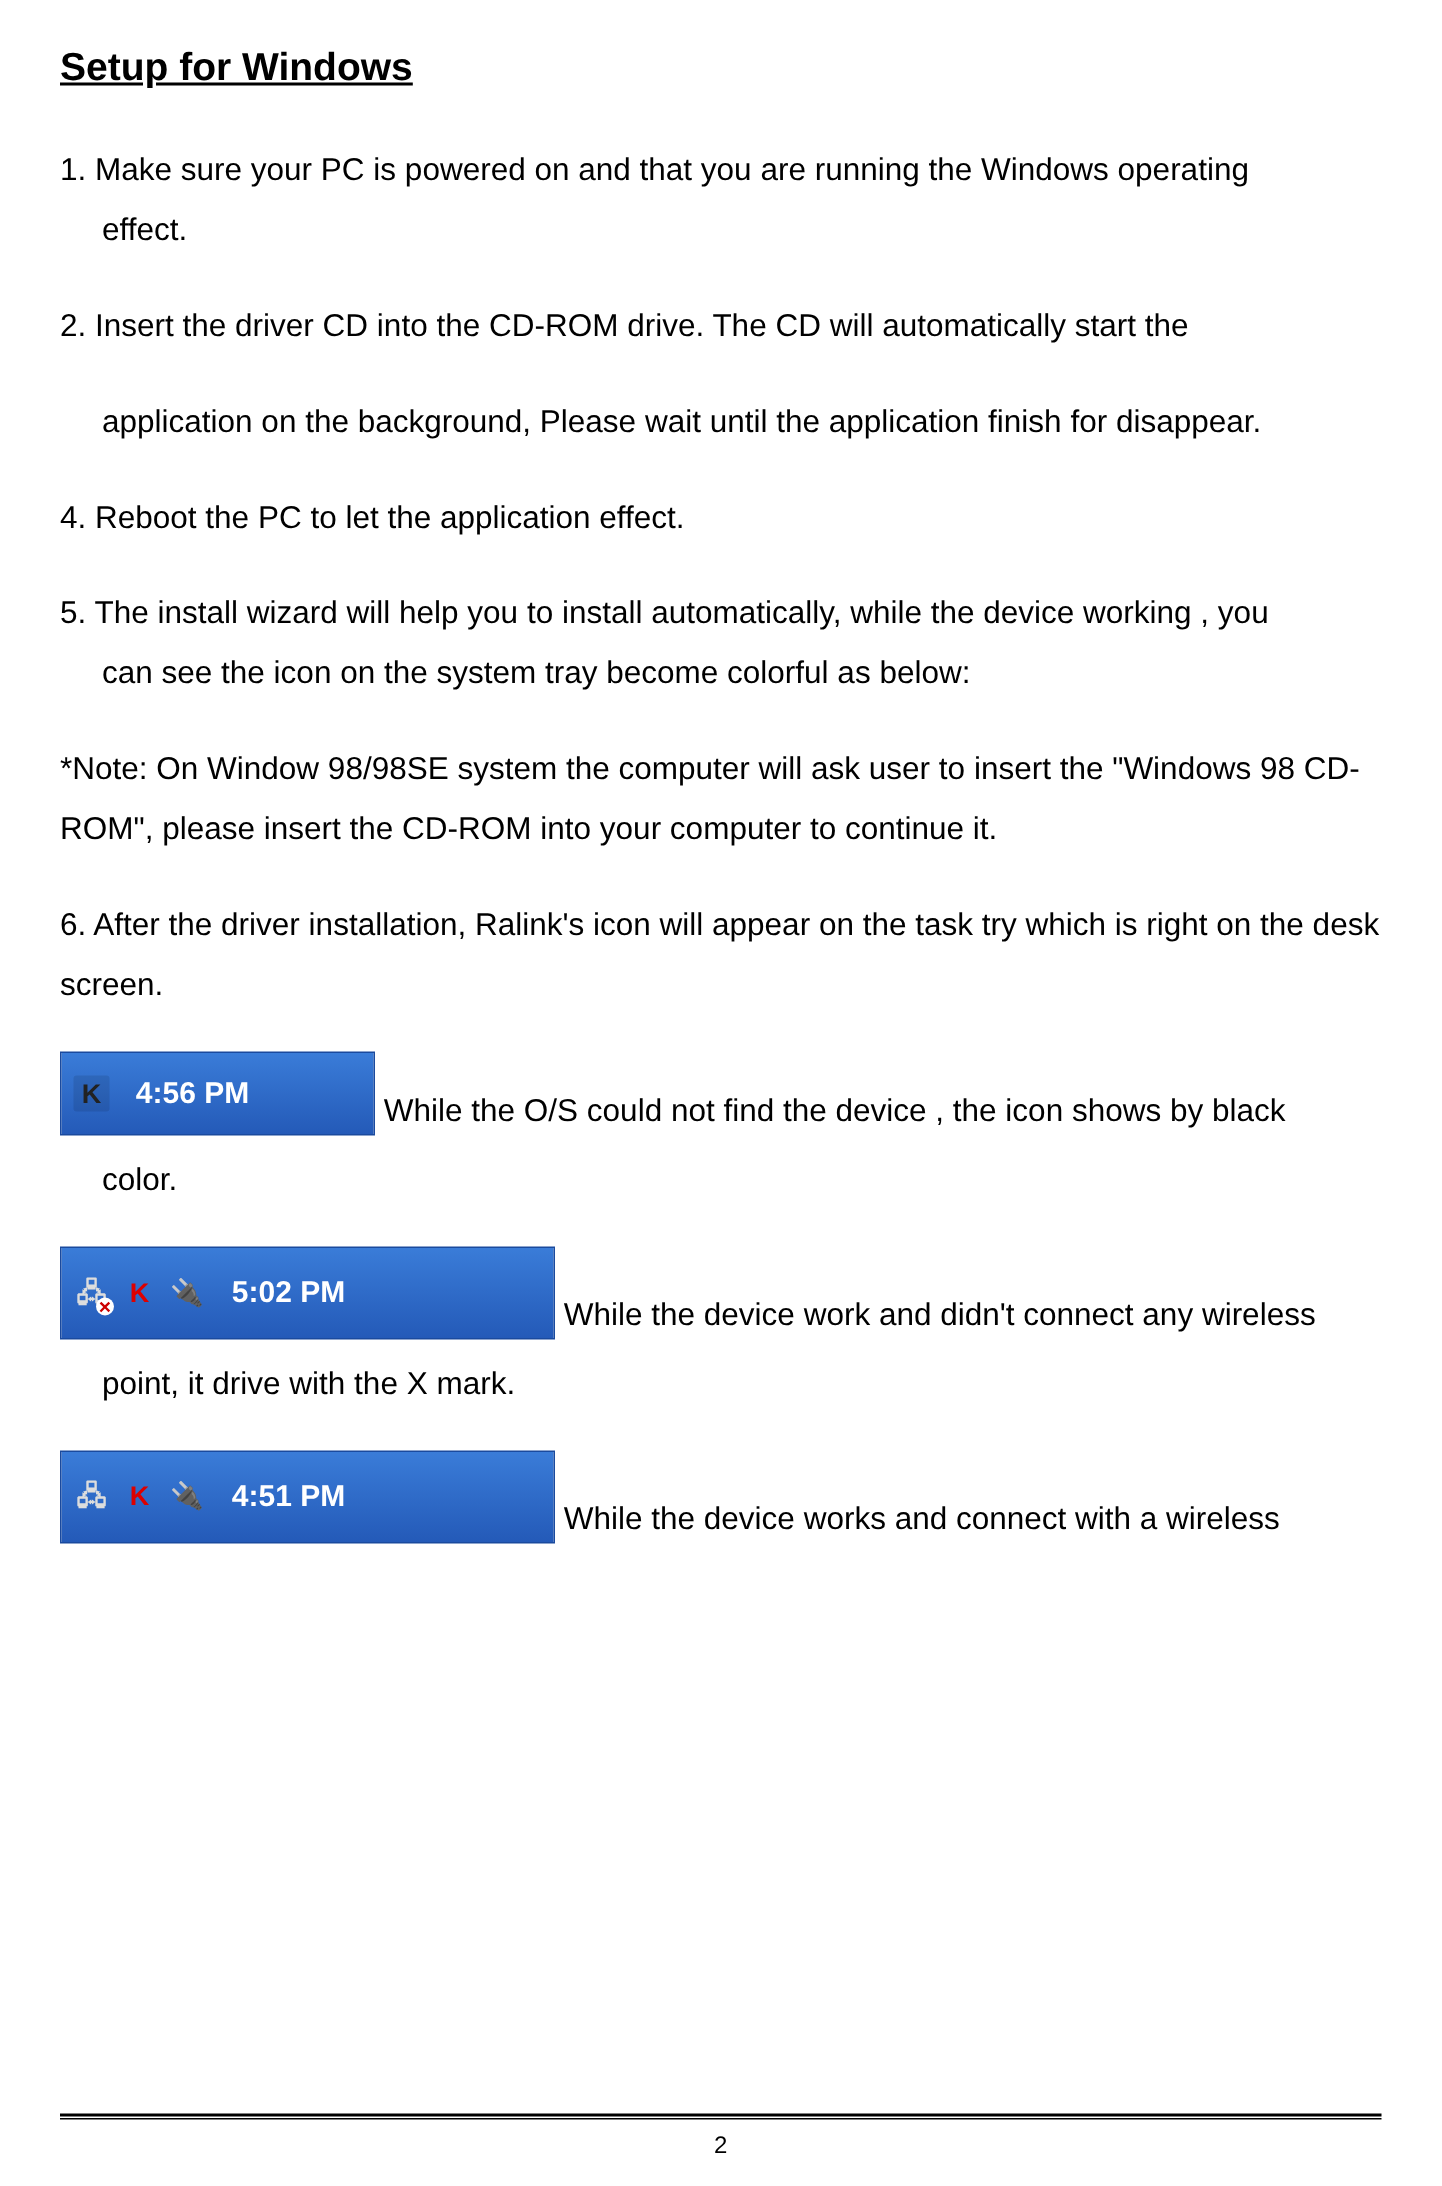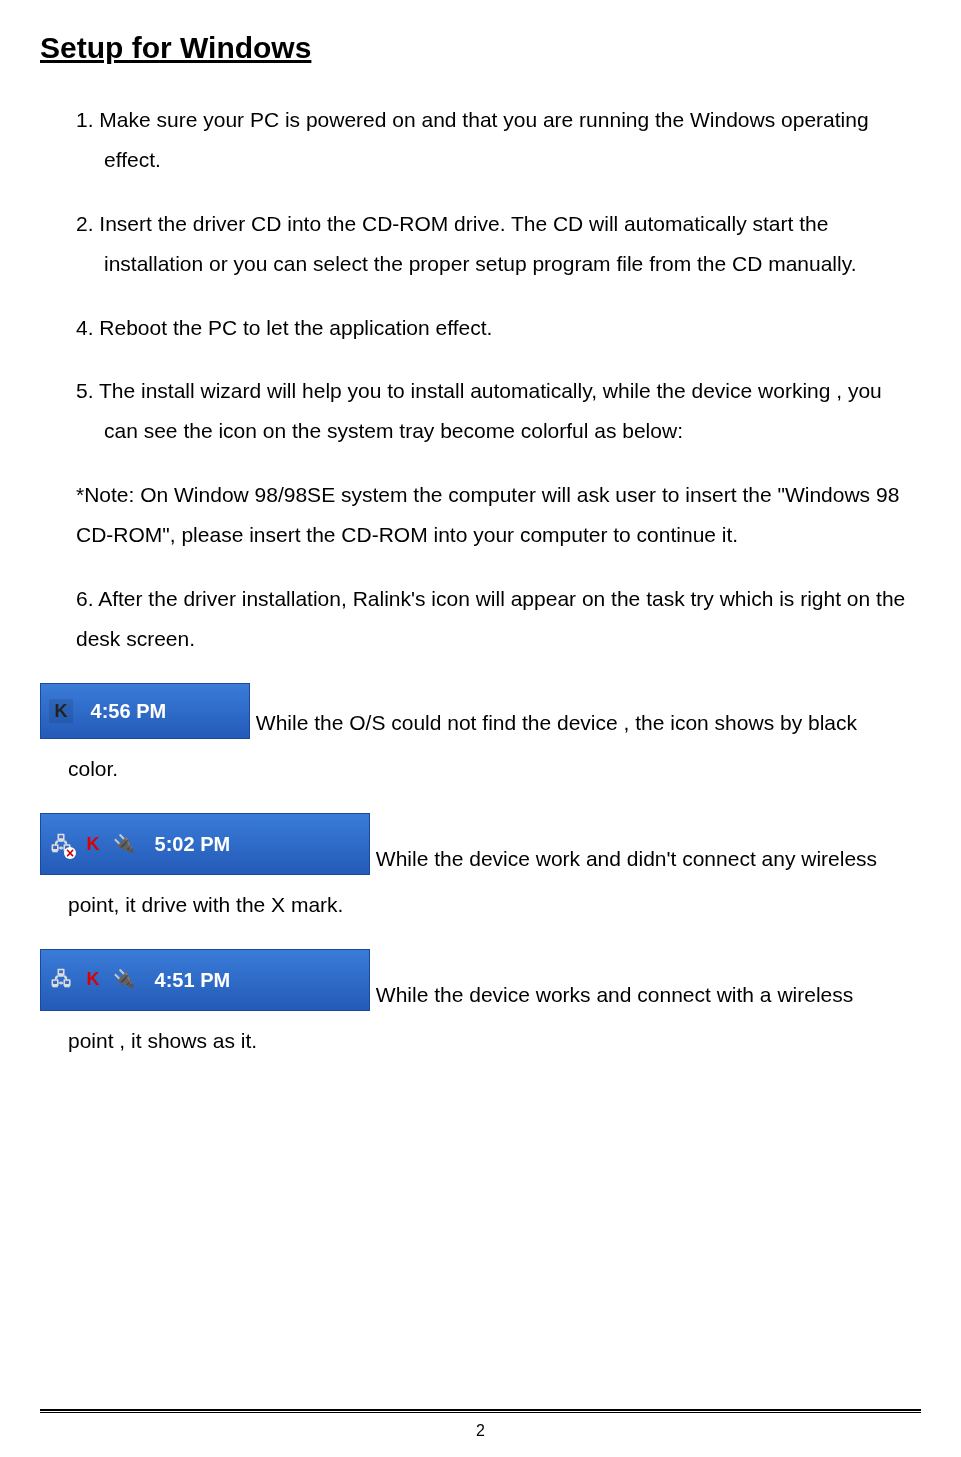--- a/index.html
+++ b/index.html
@@ -14,27 +14,26 @@
       color: #000;
       background: #fff;
       width: 961px;
       min-height: 1457px;
       padding: 25px 40px 20px 40px;
       position: relative;
     }
     .page-title {
       font-weight: bold;
       text-decoration: underline;
-      font-size: 30px;
+      font-size: 26px;
       margin-bottom: 30px;
     }
     .para {
       margin-bottom: 24px;
       line-height: 1.9;
-      margin-left: 36px;
     }
     .indent {
       display: block;
       padding-left: 28px;
     }
     .tray-img {
       display: inline-block;
       vertical-align: bottom;
       background: linear-gradient(to bottom, #3a7cd8, #245ab8);
       border: 1px solid #1a4a9e;
@@ -149,24 +148,24 @@
 
 <h1 class="page-title">Setup for Windows</h1>
 
 <div class="para">
   <span>1. Make sure your PC is powered on and that you are running the Windows operating</span>
   <span class="indent">effect.</span>
 </div>
 
 <div class="para">
   <span>2. Insert the driver CD into the CD-ROM drive. The CD will automatically start the</span>
-  <span class="indent">installation or you can select the proper setup program file from the CD manually.</span>
-</div>
-
-<div class="para">
+</div>
+
+<div class="para">
+  <span class="indent">application on the background, Please wait until the application finish for disappear.</span>
 </div>
 
 <div class="para">4. Reboot the PC to let the application effect.</div>
 
 <div class="para">
   <span>5. The install wizard will help you to install automatically, while the device working , you</span>
   <span class="indent">can see the icon on the system tray become colorful as below:</span>
 </div>
 
 <div class="para">*Note: On Window 98/98SE system the computer will ask user to insert the "Windows 98 CD-ROM", please insert the CD-ROM into your computer to continue it.</div>
@@ -200,19 +199,18 @@
 <div class="section-with-img img-caption-block" style="margin-top:20px;">
   <span class="tray-img tray-img-3">
     <span class="tray-icons">
       <span class="icon-box icon-net">🖧</span>
       <span class="icon-box icon-k-red">K</span>
       <span class="icon-box icon-dev">🔌</span>
     </span>
     <span class="tray-time">4:51 PM</span>
   </span>
   <span>While the device works and connect with a wireless</span>
-  <span class="caption-cont">point , it shows as it.</span>
 </div>
 
 <div class="footer">
   <hr class="footer-line">
   <div class="page-num">2</div>
 </div>
 
 </body></html>

